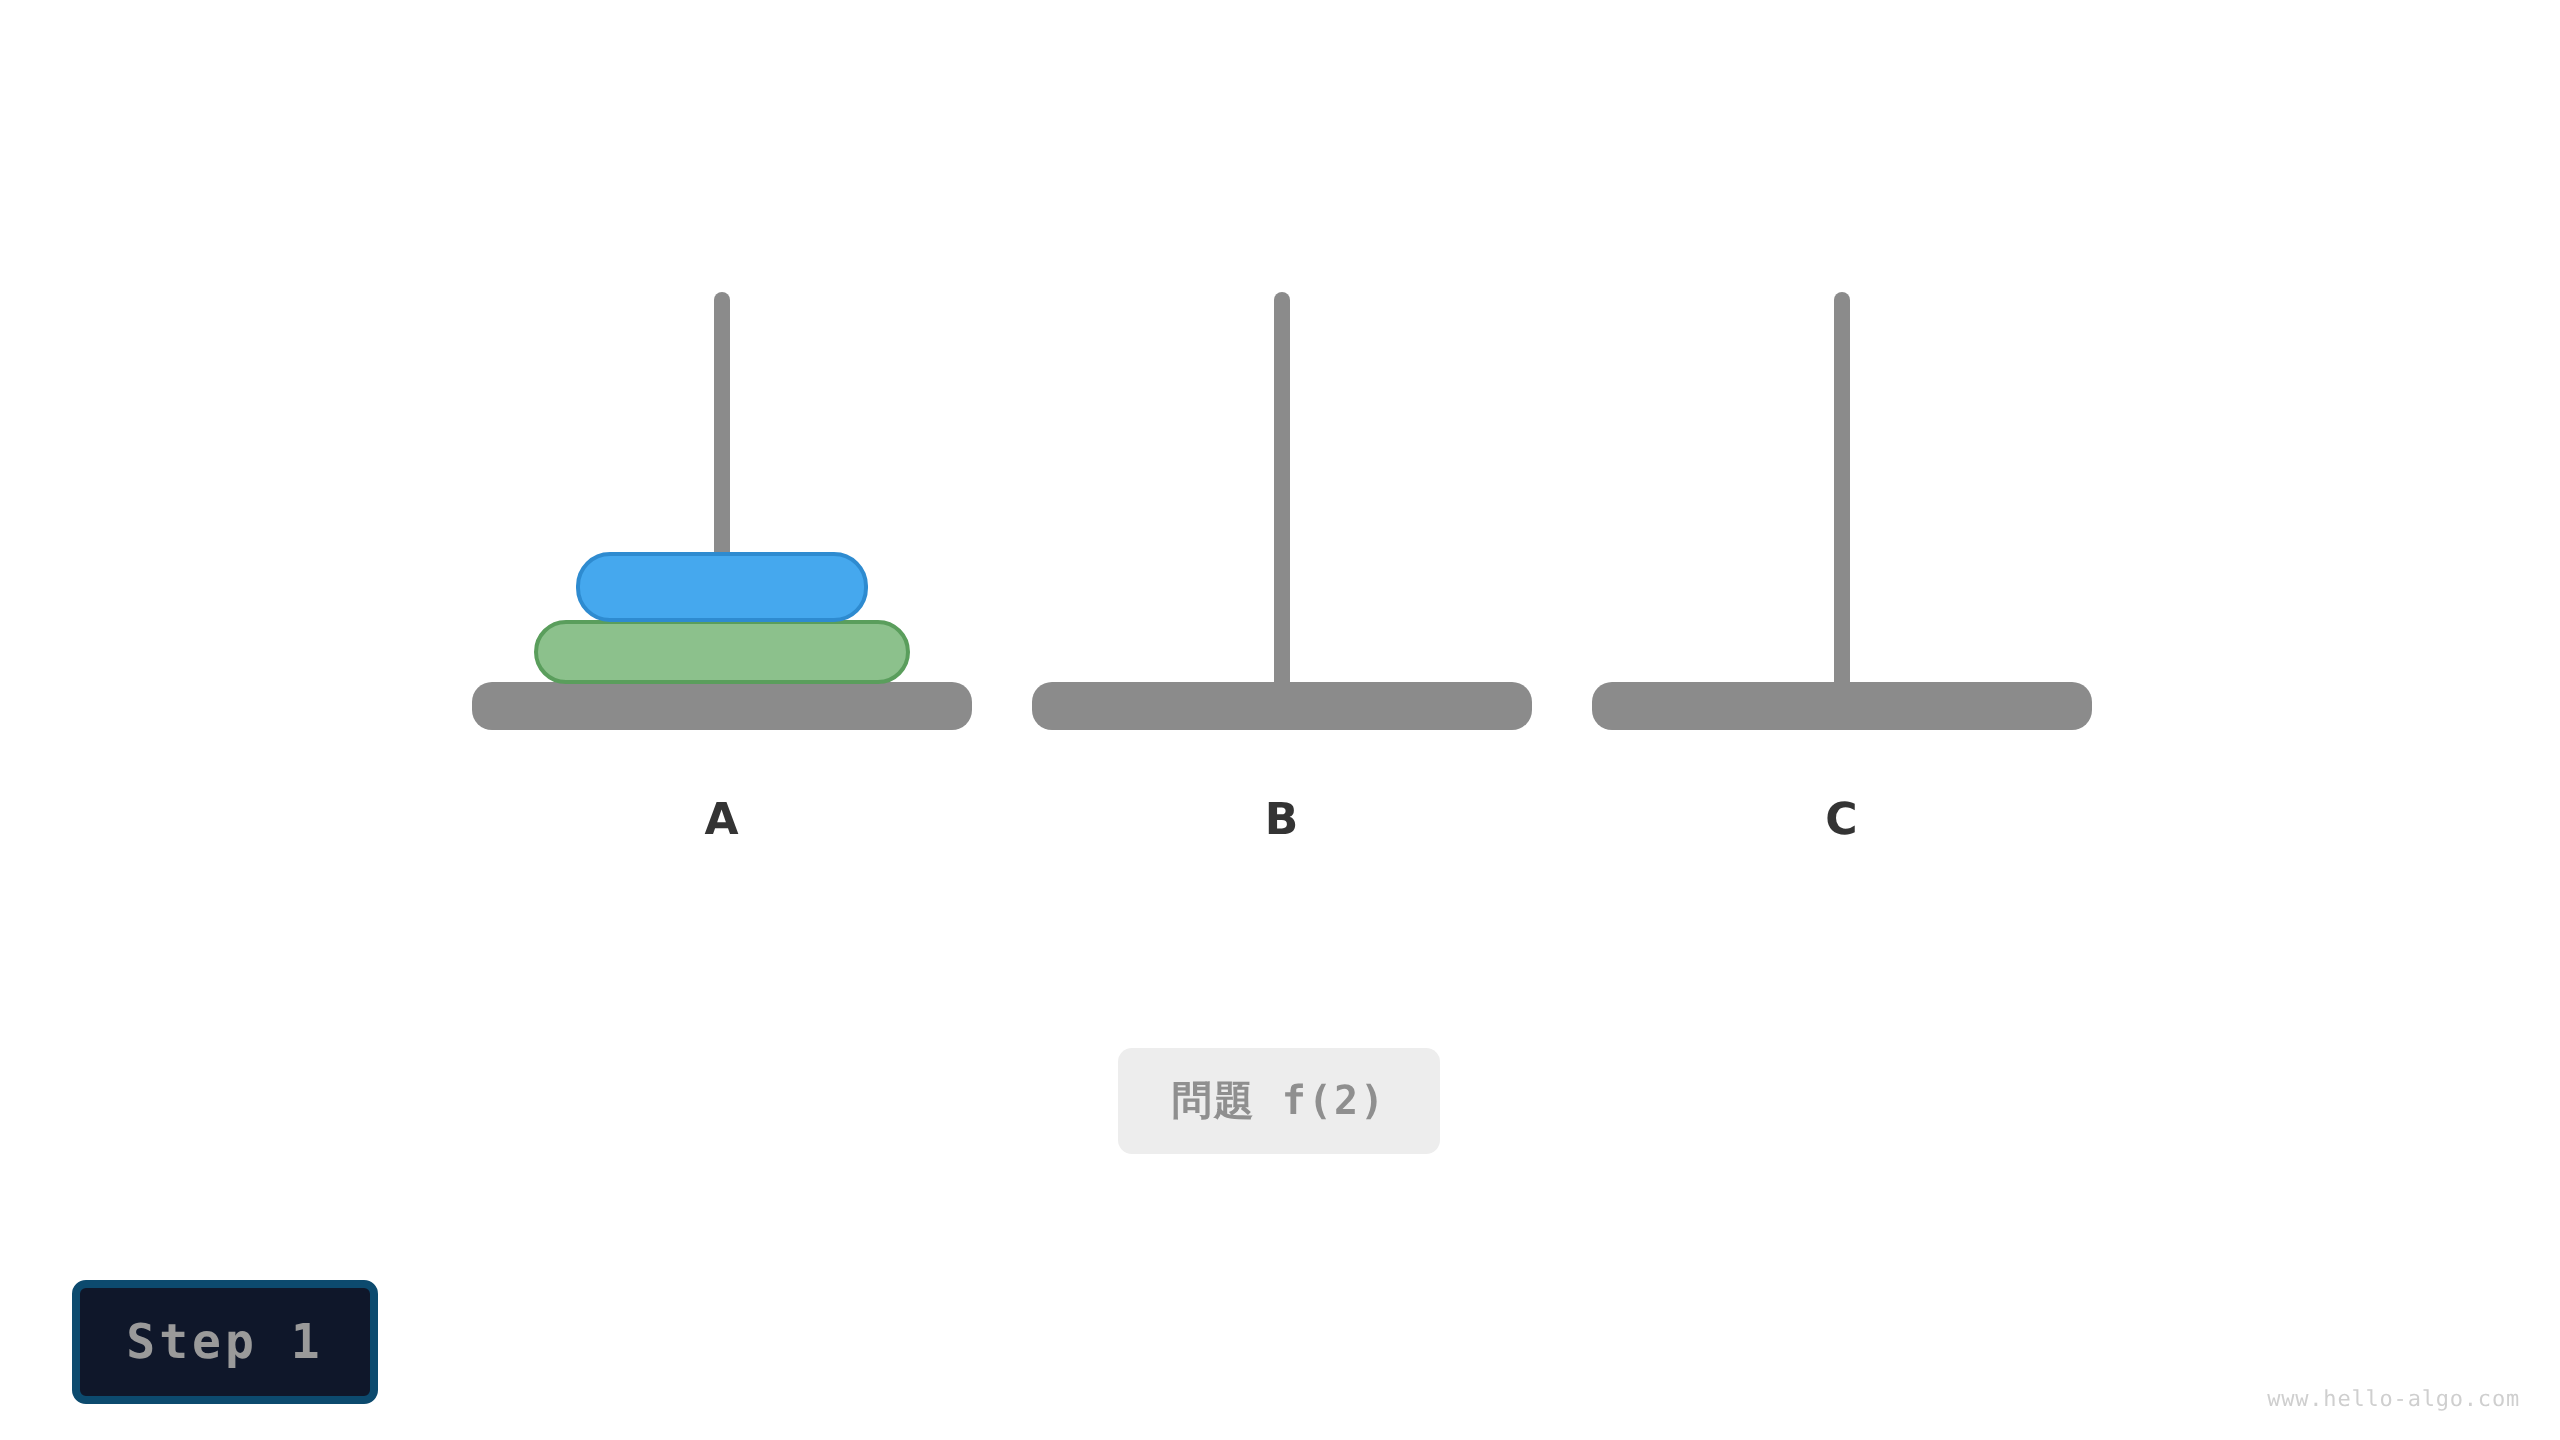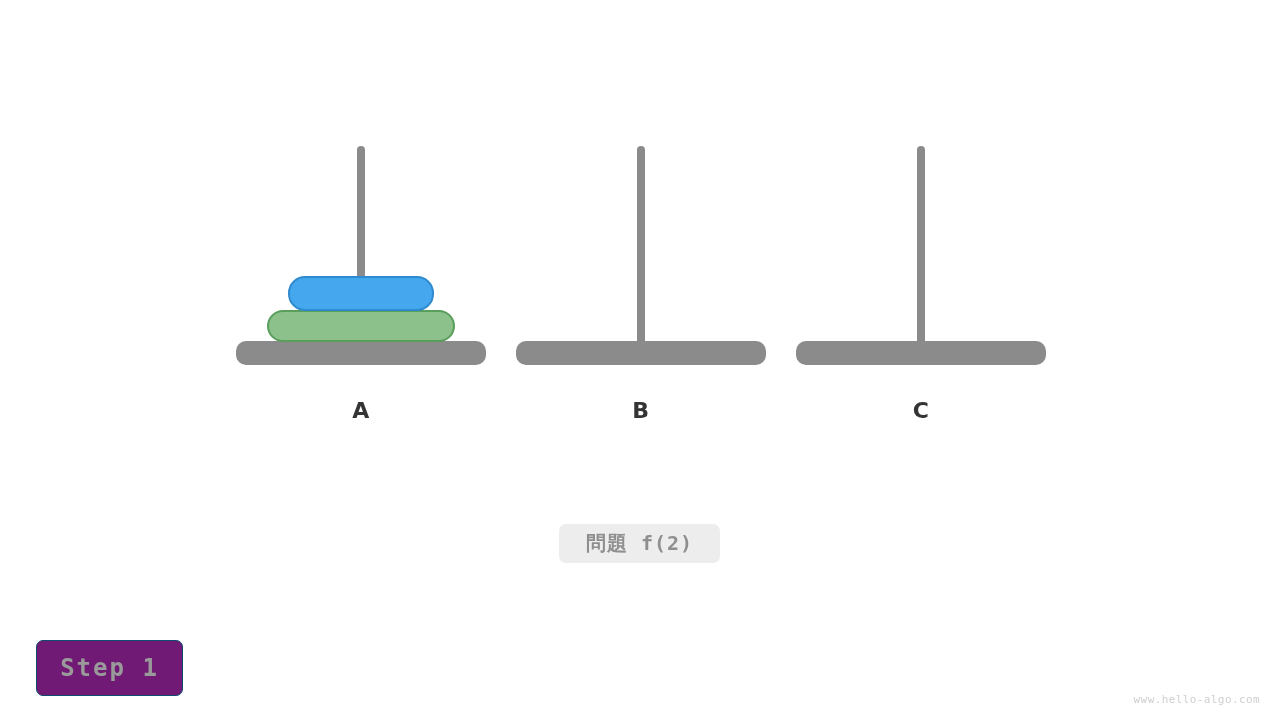--- a/index.html
+++ b/index.html
@@ -75,42 +75,42 @@
     border-style: solid;
     border-radius: 17px;
   }
 
   
   #problem-label {
     position: absolute;
     left: 559px;
     top: 524px;
     width: 161px;
-    height: 39px;
+    height: 53px;
     background: #ededed;
     border-radius: 7px;
     display: flex;
     align-items: center;
     justify-content: center;
     font-family: "DejaVu Sans Mono", monospace;
     font-size: 20px;
     font-weight: bold;
     color: #8f8f8f;
     letter-spacing: 1px;
     white-space: pre;
   }
 
   #step-badge {
     position: absolute;
     left: 36px;
     top: 640px;
     width: 145px;
     height: 54px;
-    background: #701a75;
-    border: 1px solid #0c4a6e;
+    background: #0f172a;
+    border: 4px solid #0c4a6e;
     border-radius: 7px;
     display: flex;
     align-items: center;
     justify-content: center;
     font-family: "DejaVu Sans Mono", monospace;
     font-size: 24px;
     font-weight: bold;
     color: #9a9a9a;
     letter-spacing: 2px;
     white-space: pre;

